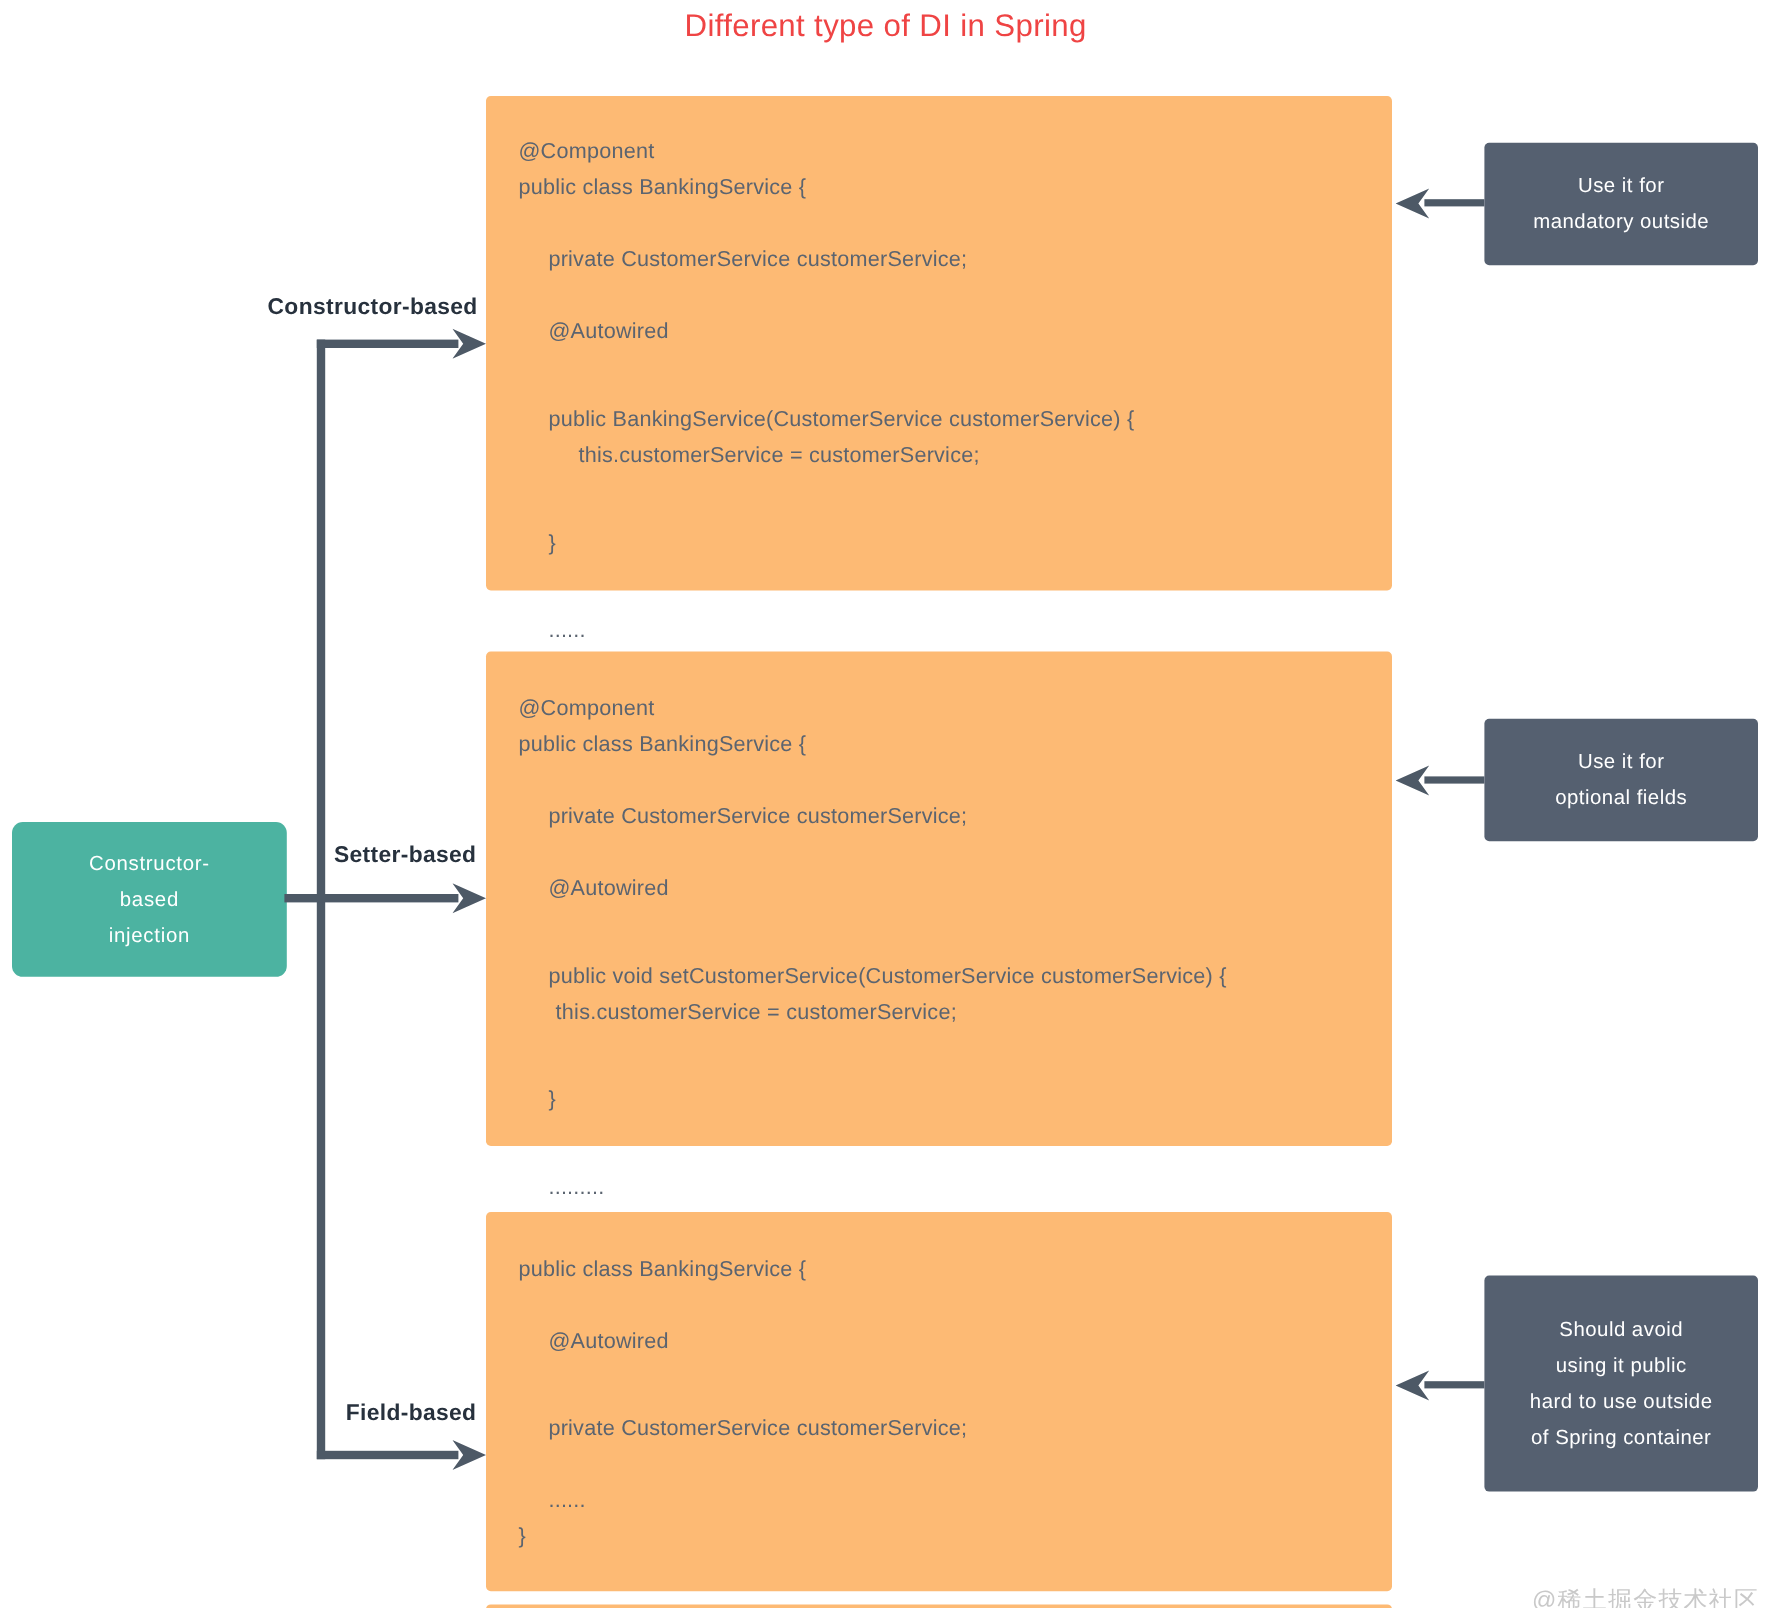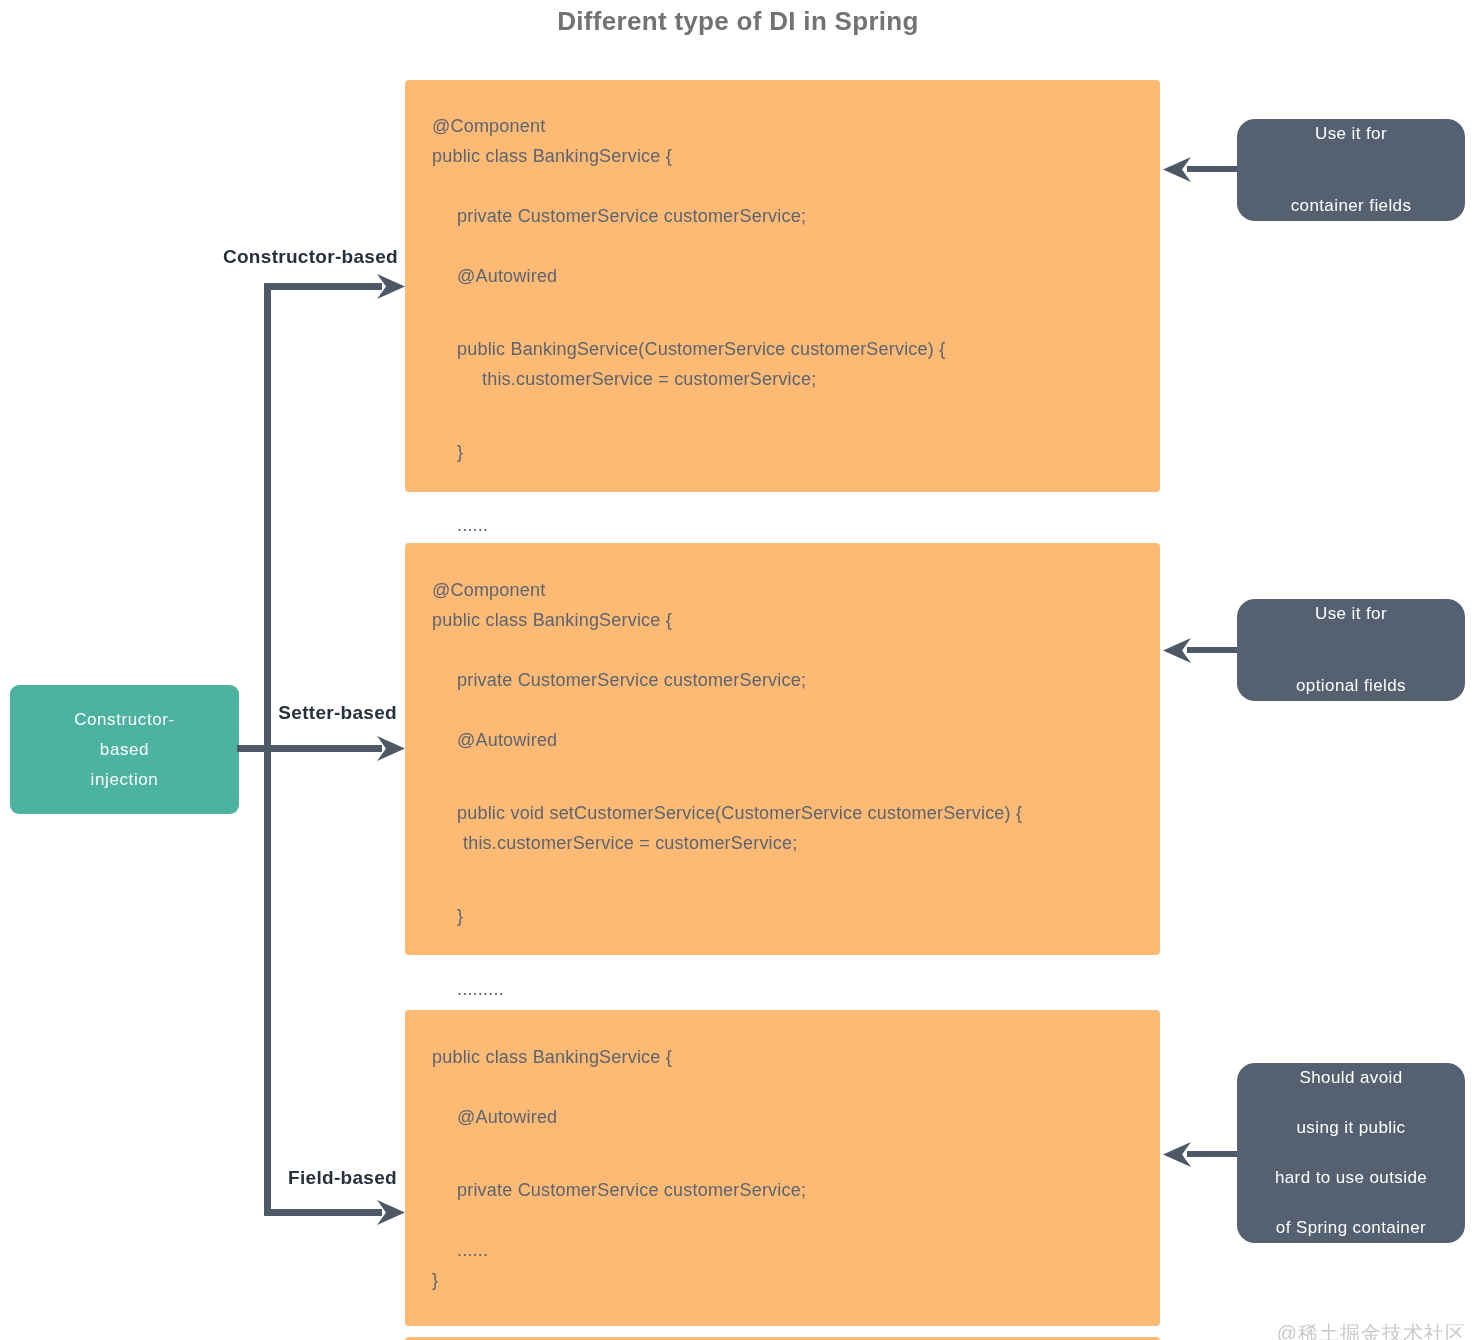--- a/index.html
+++ b/index.html
@@ -10,22 +10,22 @@
     height: 1340px;
     background: #ffffff;
     overflow: hidden;
     font-family: "Liberation Sans", sans-serif;
   }
   .title {
     position: absolute;
     top: 6px; left: 0; width: 100%;
     text-align: center;
     font-size: 26px;
-    font-weight: 700;
-    color: #737373;
+    font-weight: 400;
+    color: #ef4444;
     letter-spacing: 0.3px;
   }
   .code-block {
     position: absolute;
     left: 405px;
     width: 755px;
     background: #fdba74;
     border-radius: 4px;
   }
   .block-1 { top: 80px;   height: 412px; padding-top: 31px; }
@@ -58,23 +58,23 @@
     font-weight: 500;
     line-height: 30px;
     letter-spacing: 0.6px;
     text-align: center;
   }
   .annotation-box {
     position: absolute;
     left: 1237px;
     width: 228px;
     background: #556070;
-    border-radius: 18px;
+    border-radius: 4px;
     display: flex; flex-direction: column;
-    align-items: center; justify-content: space-between;
+    align-items: center; justify-content: center;
     color: #ffffff;
     font-size: 17px;
     font-weight: 500;
     line-height: 30px;
     letter-spacing: 0.4px;
     text-align: center;
   }
   .anno-1 { top: 119px;  height: 102px; }
   .anno-2 { top: 599px;  height: 102px; }
   .anno-3 { top: 1063px; height: 180px; }
@@ -206,21 +206,21 @@
       </svg>
   </div>
   <div class="arrowhead ah-left-3">
     <svg viewBox="0 0 28 29">
         <polygon points="28,2 0,14.5 28,27 19,14.5" fill="#4d5966"></polygon>
       </svg>
   </div>
 
   <div class="annotation-box anno-1">
     <div>Use it for</div>
-    <div>container fields</div>
+    <div>mandatory outside</div>
   </div>
   <div class="annotation-box anno-2">
     <div>Use it for</div>
     <div>optional fields</div>
   </div>
   <div class="annotation-box anno-3">
     <div>Should avoid</div>
     <div>using it public</div>
     <div>hard to use outside</div>
     <div>of Spring container</div>

